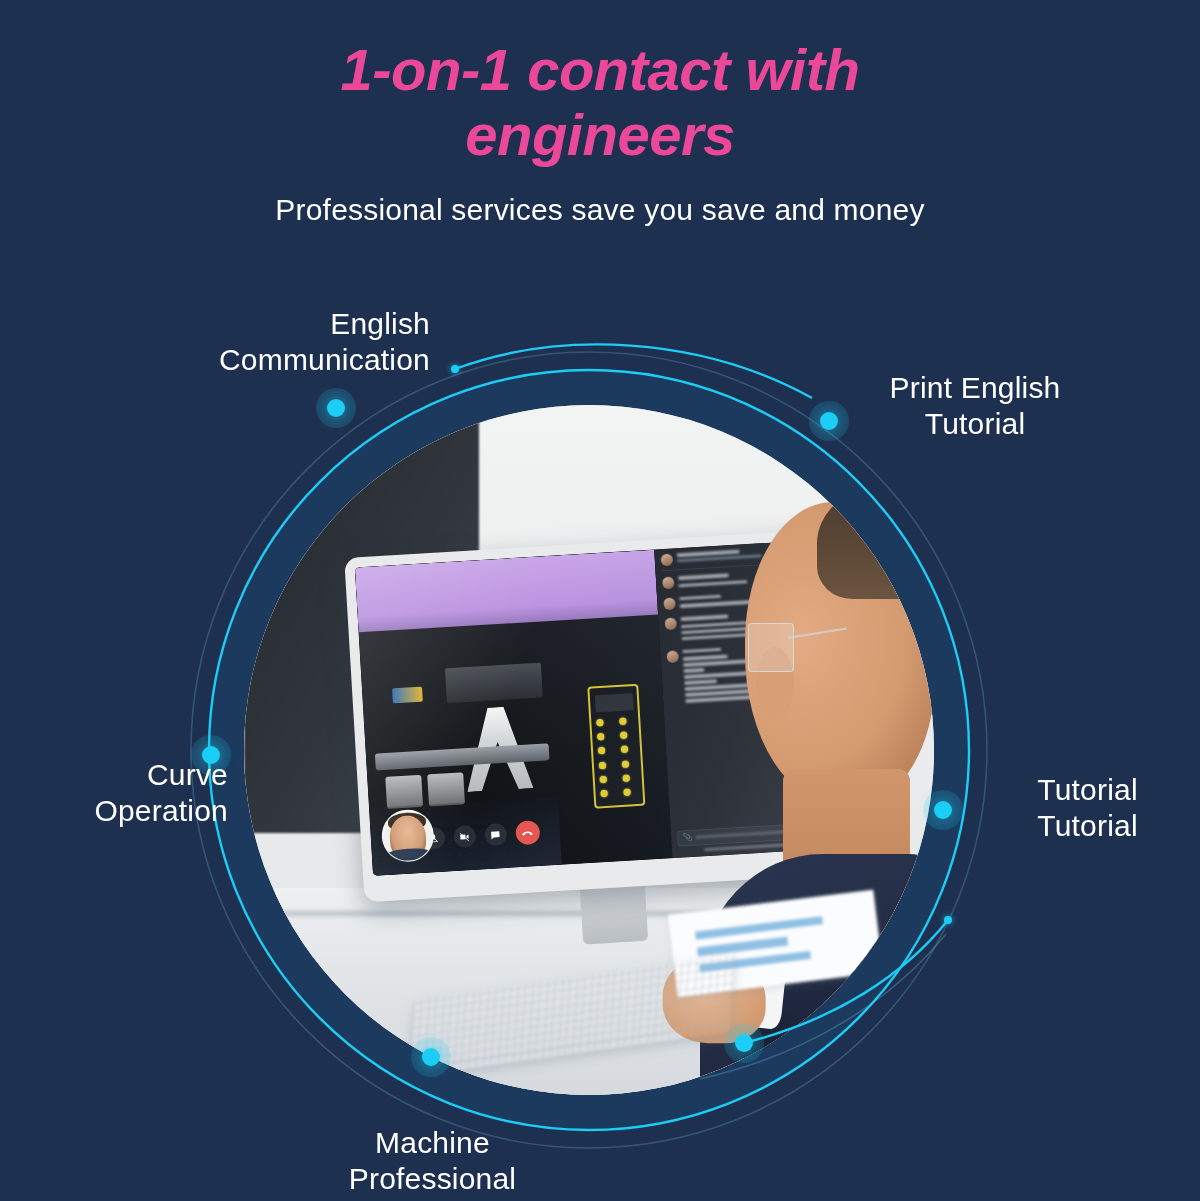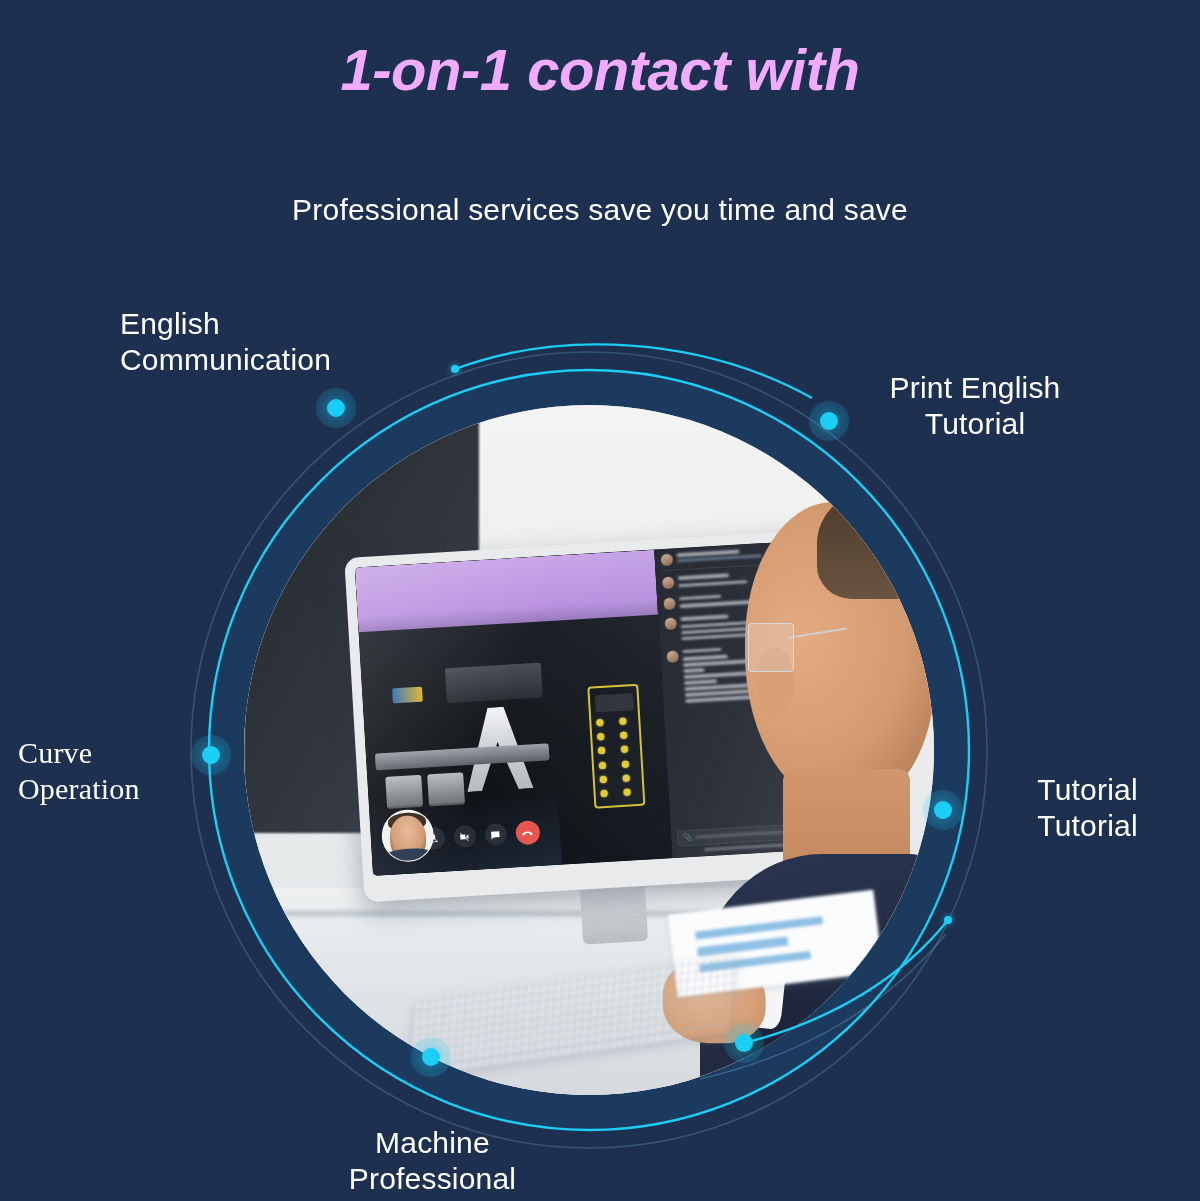--- a/index.html
+++ b/index.html
@@ -9,21 +9,21 @@
     font-family:"Liberation Sans", sans-serif;
     position:relative;
     overflow:hidden;
   }
   .banner { position:absolute; inset:0; }
 
   
   .headline {
     position:absolute; top:38px; left:0; width:100%;
     text-align:center;
-    color:#f0abfc;
+    color:#ec4899;
     font-size:58px;
     font-weight:bold;
     font-style:italic;
     line-height:1.12;
     letter-spacing:-0.5px;
   }
   .headline .l2 { display:block; }
   .subtitle {
     position:absolute; top:193px; left:0; width:100%;
     text-align:center;
@@ -385,35 +385,36 @@
   .label {
     position:absolute;
     color:#ffffff;
     font-size:30px;
     font-weight:300;
     line-height:1.2;
     letter-spacing:.2px;
     white-space:nowrap;
   }
   .label .ln { display:block; }
-  .lbl-english      { left:120px; top:306px;  text-align:left; width:310px; }
+  .lbl-english      { left:120px; top:306px;  text-align:right; width:310px; }
   .lbl-print        { left:855px; top:370px;  text-align:center; width:240px; }
   .lbl-operation    { left:975px; top:772px;  text-align:center; width:225px; }
   .lbl-machine      { left:325px; top:1125px; text-align:center; width:215px; }
-  .lbl-curve        { left:18px;  top:735px;  text-align:left; width:210px;font-family:Liberation Serif, serif; }
+  .lbl-curve        { left:18px;  top:757px;  text-align:right; width:210px; }
 </style>
 </head>
 <body>
 
 <div class="banner">
 
   <div class="headline">
     <span class="ln">1-on-1 contact with</span>
-  </div>
-  <div class="subtitle">Professional services save you time and save</div>
+    <span class="l2">engineers</span>
+  </div>
+  <div class="subtitle">Professional services save you save and money</div>
 
   <div class="circle-stage">
 
     <div class="ring-band"></div>
 
     <div class="photo-mask">
       <div class="photo">
 
         <div class="bg-wall"></div>
         <div class="bg-wall-dark"></div>

